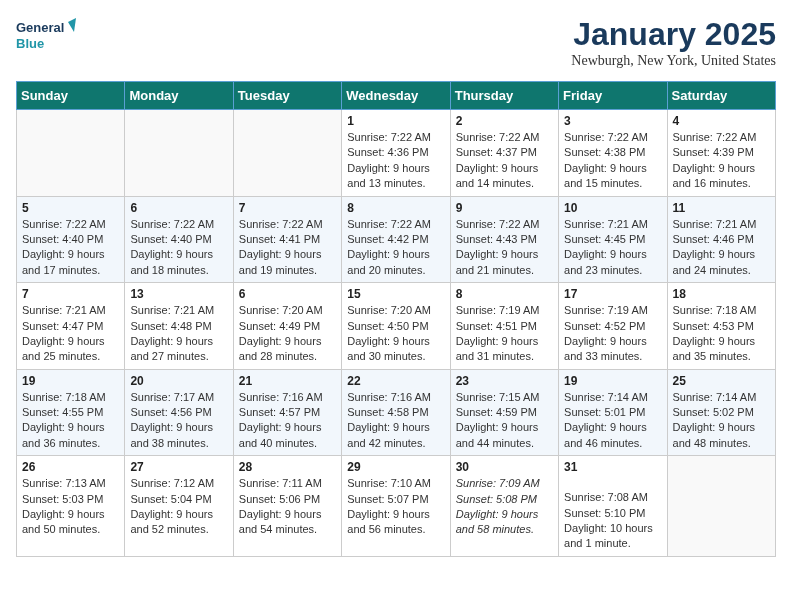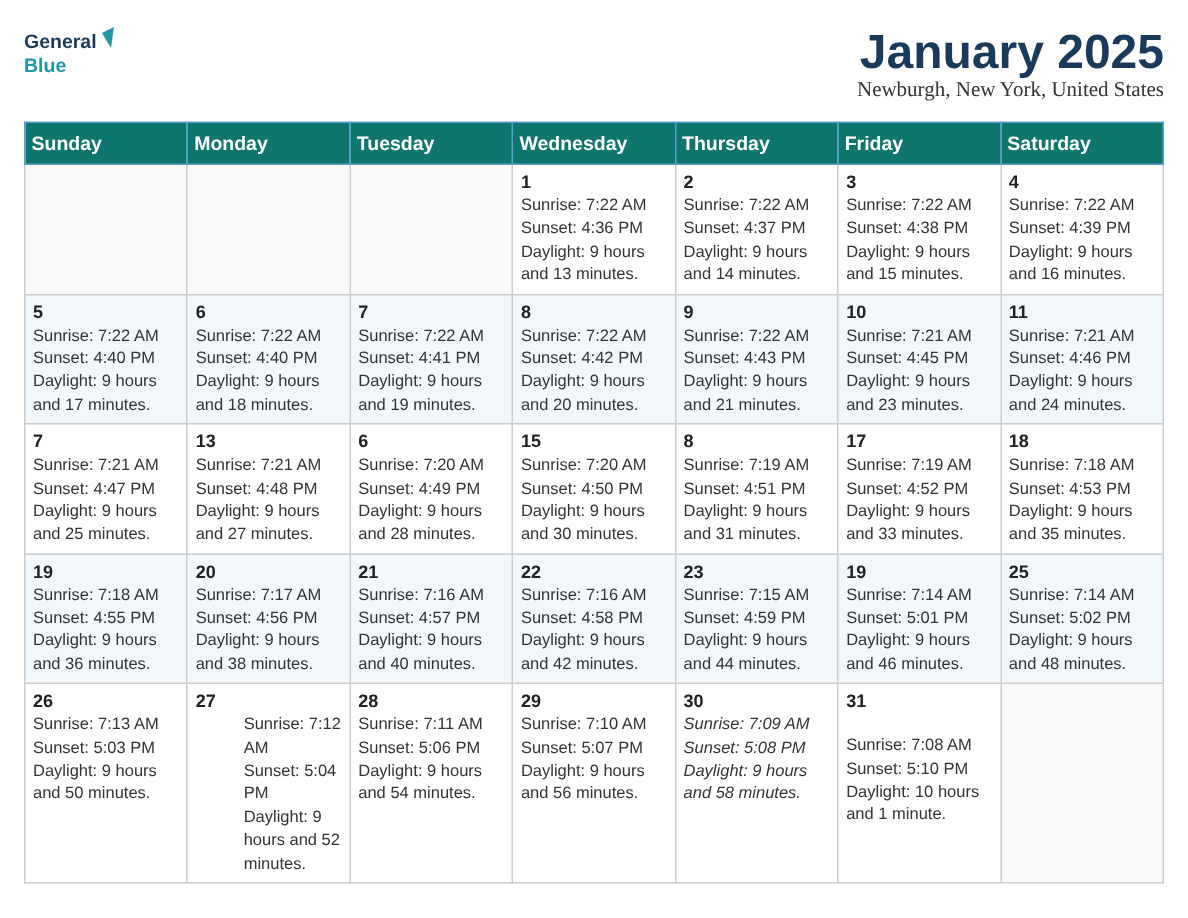--- a/index.html
+++ b/index.html
@@ -268,21 +268,21 @@
       </tr>
       <tr>
         <td>
           <div class="day-number">26</div>
           <div class="cell-content" style="white-space: pre-line;">Sunrise: 7:13 AM
 Sunset: 5:03 PM
 Daylight: 9 hours and 50 minutes.</div>
         </td>
         <td>
           <div class="day-number">27</div>
-          <div class="cell-content" style="white-space: pre-line; margin-left: 32px;">Sunrise: 7:12 AM
+          <div class="cell-content" style="white-space: pre-line;">Sunrise: 7:12 AM
 Sunset: 5:04 PM
 Daylight: 9 hours and 52 minutes.</div>
         </td>
         <td>
           <div class="day-number">28</div>
           <div class="cell-content" style="white-space: pre-line;">Sunrise: 7:11 AM
 Sunset: 5:06 PM
 Daylight: 9 hours and 54 minutes.</div>
         </td>
         <td>

